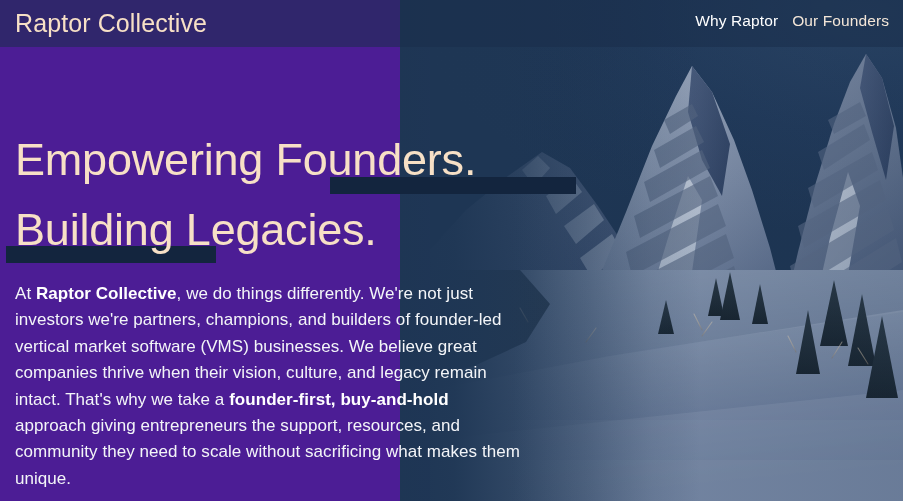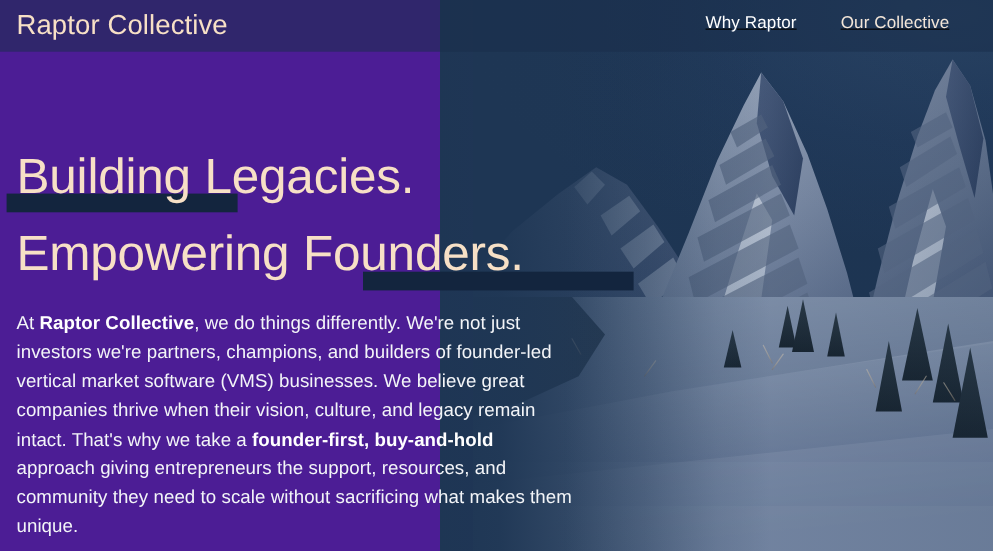--- a/index.html
+++ b/index.html
@@ -72,23 +72,22 @@
     position:absolute; left:15px; top:9px;
     font-size:25px;
     letter-spacing:0.1px;
     color:#f7e0c6;
     font-weight:400;
     white-space:nowrap;
     line-height:28px;
   }
   .nav {
     position:absolute; right:0px; top:11px;
-    display:flex; align-items:center; gap:40px;
+    display:flex; align-items:center; gap:14px;
     white-space:nowrap;
-    text-decoration:underline;
   }
   .nav-link {
     font-size:15.5px;
     line-height:20px;
     color:#ffffff;
     white-space:nowrap;
     letter-spacing:0.1px;
   }
   .nav-link.tint { color:#f3e6d8; }
   .nav-pad { width:0px; }
@@ -307,37 +306,37 @@
     <div class="photo-fade-left"></div>
     <div class="photo-veil"></div>
   </div>
 
   <div class="site-header">
     <div class="header-inner">
       <div class="brand">Raptor Collective</div>
 
       <div class="nav">
         <a class="nav-link">Why Raptor</a>
-        <a class="nav-link tint">Our Collective</a>
+        <a class="nav-link tint">Our Founders</a>
         <span class="nav-pad"></span>
       </div>
     </div>
   </div>
 
   <div class="hero">
 
     <div class="headline">
       <div class="hl-line">
+        <span class="hl-block b1"></span>
+        <span class="hl-text">Empowering Founders.</span>
+      </div>
+      <div class="hl-line">
         <span class="hl-block b2"></span>
         <span class="hl-text">Building Legacies.</span>
       </div>
-      <div class="hl-line">
-        <span class="hl-block b1"></span>
-        <span class="hl-text">Empowering Founders.</span>
-      </div>
     </div>
 
     <p class="body-copy">
       <span>At </span><b>Raptor Collective</b><span>, we do things differently. We're not just investors we're partners, champions, and builders of founder-led vertical market software (VMS) businesses. We believe great companies thrive when their vision, culture, and legacy remain intact. That's why we take a </span><b>founder-first, buy-and-hold</b><span> approach giving entrepreneurs the support, resources, and community they need to scale without sacrificing what makes them unique.</span>
     </p>
 
   </div>
 </div>
 
 </body></html>

